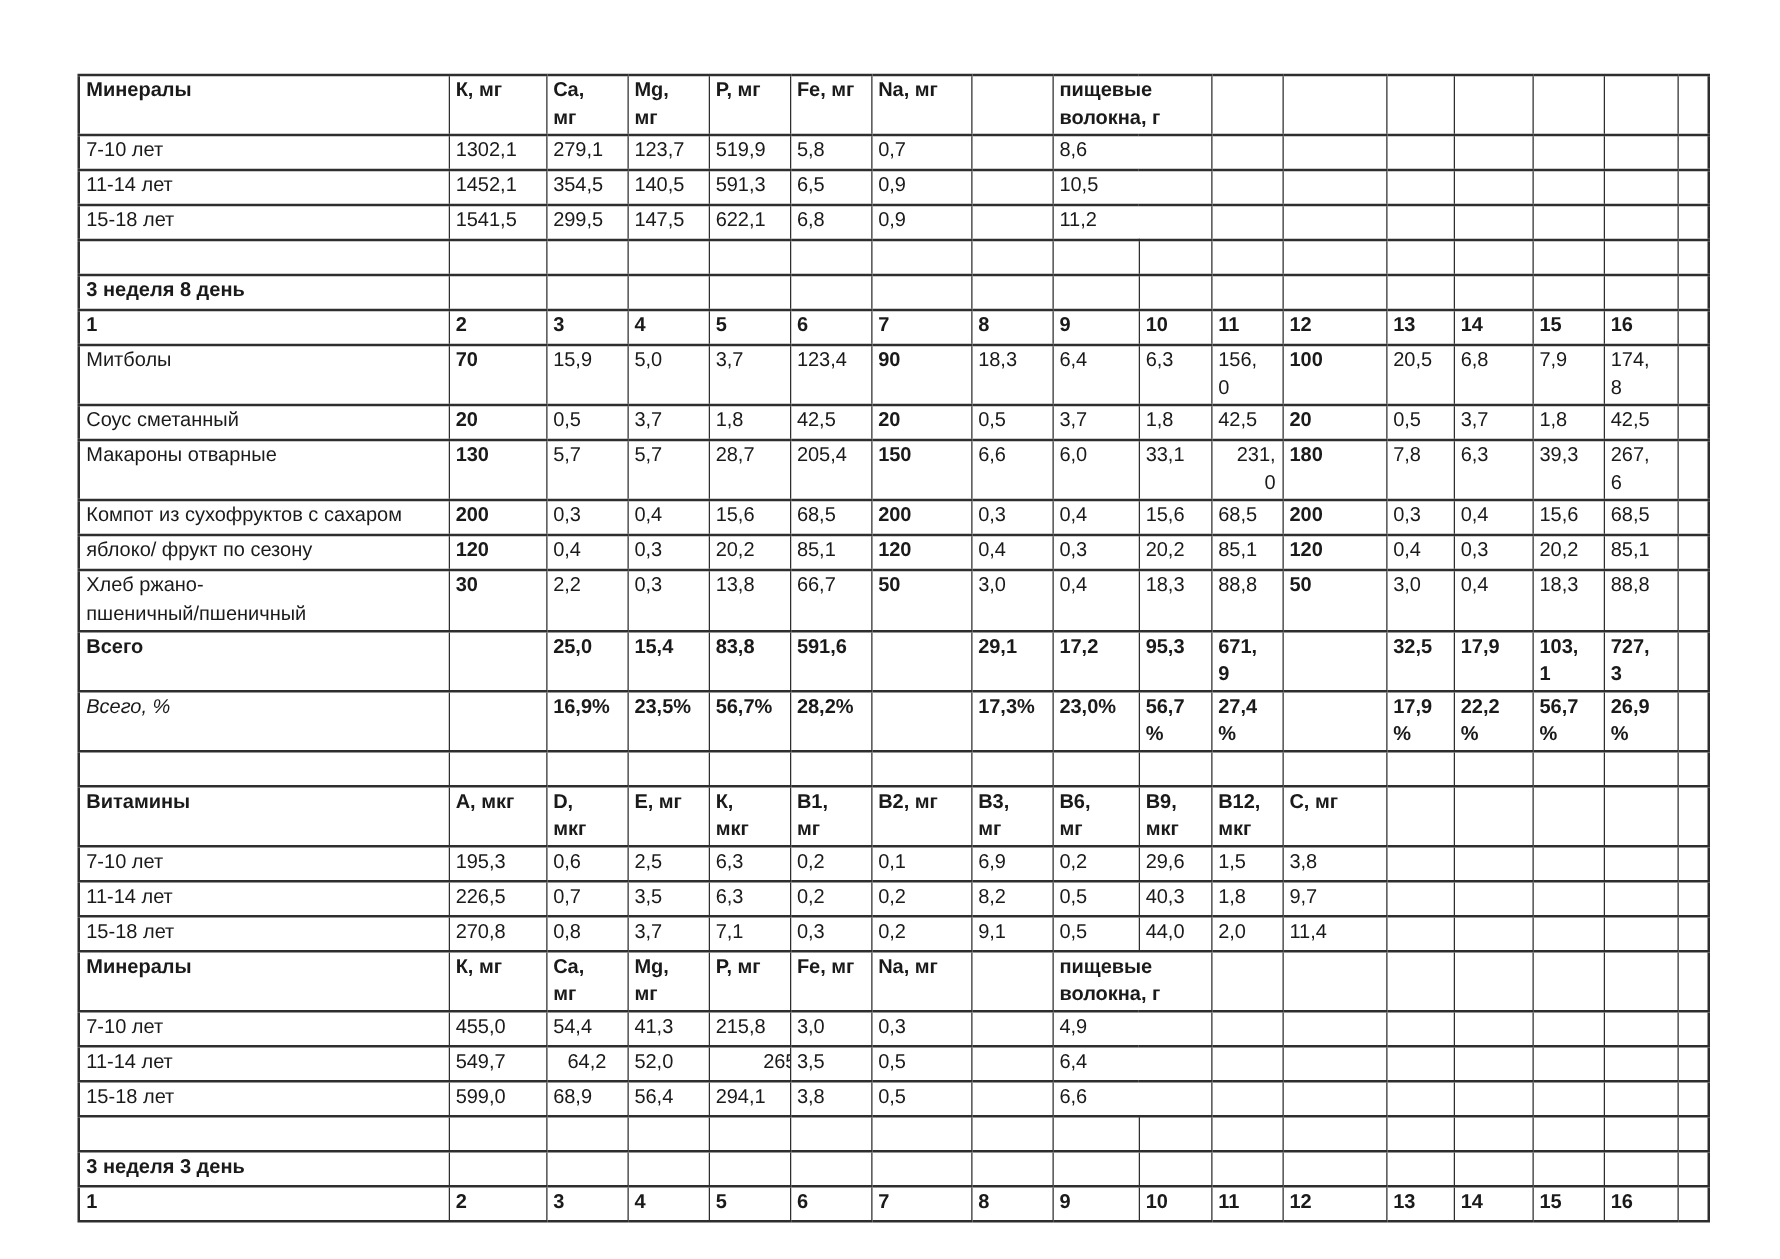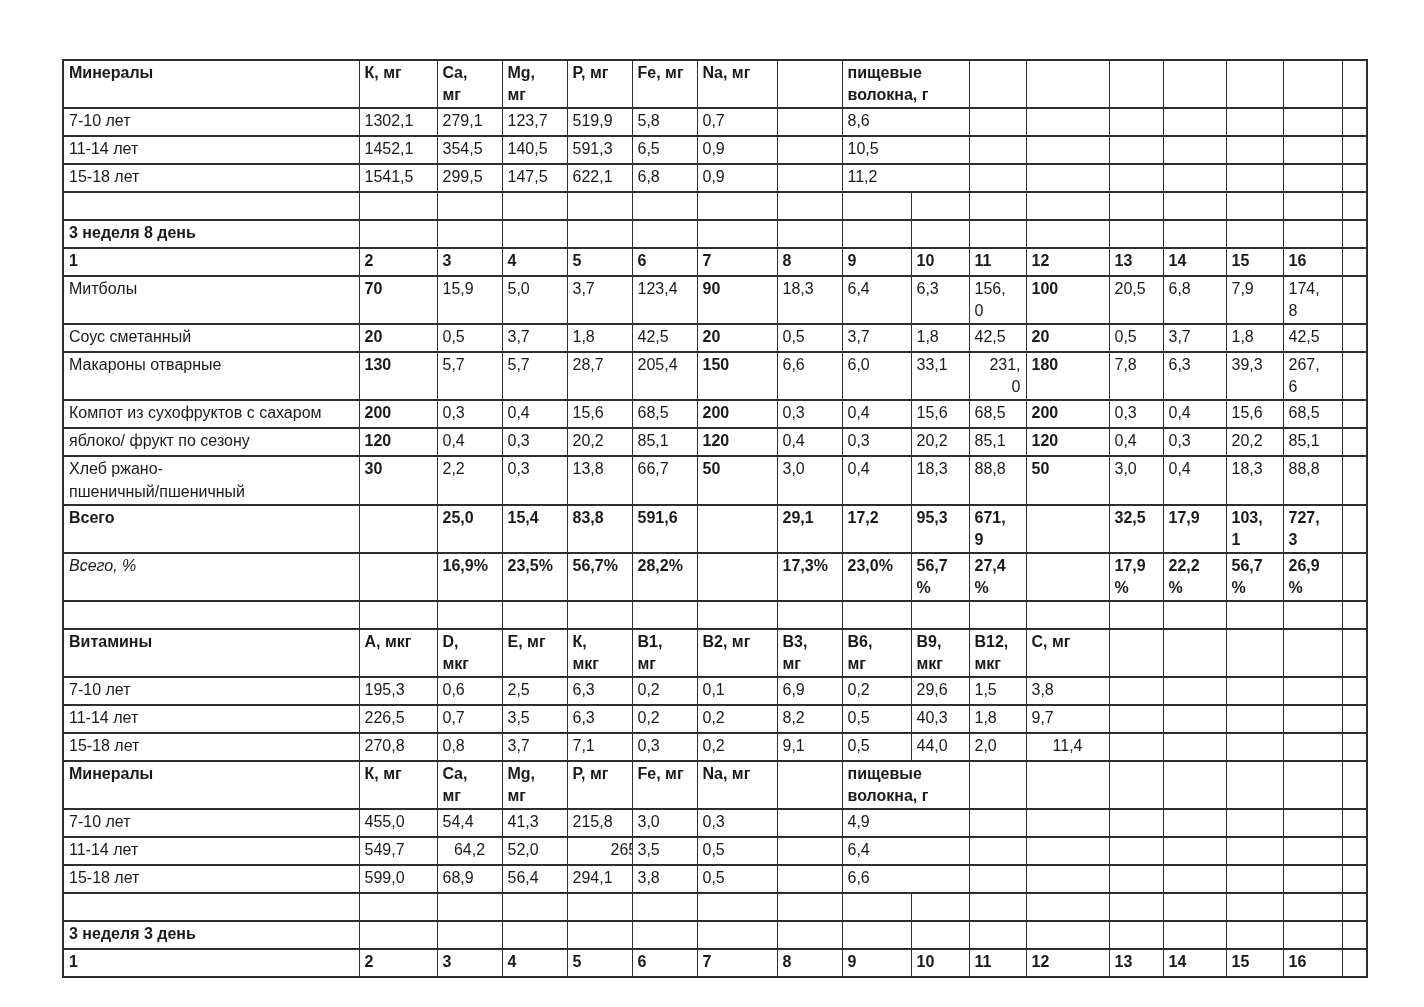--- a/index.html
+++ b/index.html
@@ -447,21 +447,21 @@
           <td style="border-color: rgb(46, 46, 46);">270,8</td>
           <td style="border-color: rgb(46, 46, 46);">0,8</td>
           <td style="border-color: rgb(46, 46, 46);">3,7</td>
           <td style="border-color: rgb(46, 46, 46);">7,1</td>
           <td style="border-color: rgb(46, 46, 46);">0,3</td>
           <td style="border-color: rgb(46, 46, 46);">0,2</td>
           <td style="border-color: rgb(46, 46, 46);">9,1</td>
           <td style="border-color: rgb(46, 46, 46);">0,5</td>
           <td style="border-color: rgb(46, 46, 46);">44,0</td>
           <td style="border-color: rgb(46, 46, 46);">2,0</td>
-          <td style="border-color: rgb(46, 46, 46); text-align: center;">11,4</td>
+          <td style="border-color: rgb(46, 46, 46);">11,4</td>
           <td style="border-color: rgb(46, 46, 46);"></td>
           <td style="border-color: rgb(46, 46, 46);"></td>
           <td style="border-color: rgb(46, 46, 46);"></td>
           <td style="border-color: rgb(46, 46, 46);"></td>
           <td style="border-color: rgb(46, 46, 46);"></td>
         </tr>
         <tr>
           <td class="b" style="border-color: rgb(46, 46, 46);">Минералы</td>
           <td class="b" style="border-color: rgb(46, 46, 46);">К, мг</td>
           <td class="b" style="border-color: rgb(46, 46, 46);">Ca,

